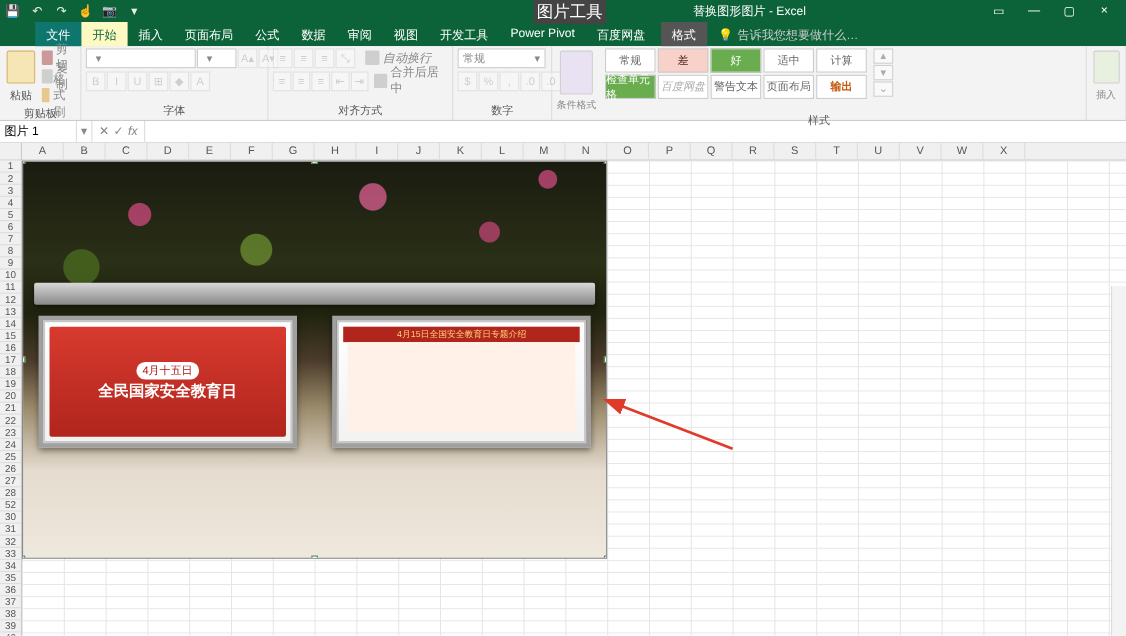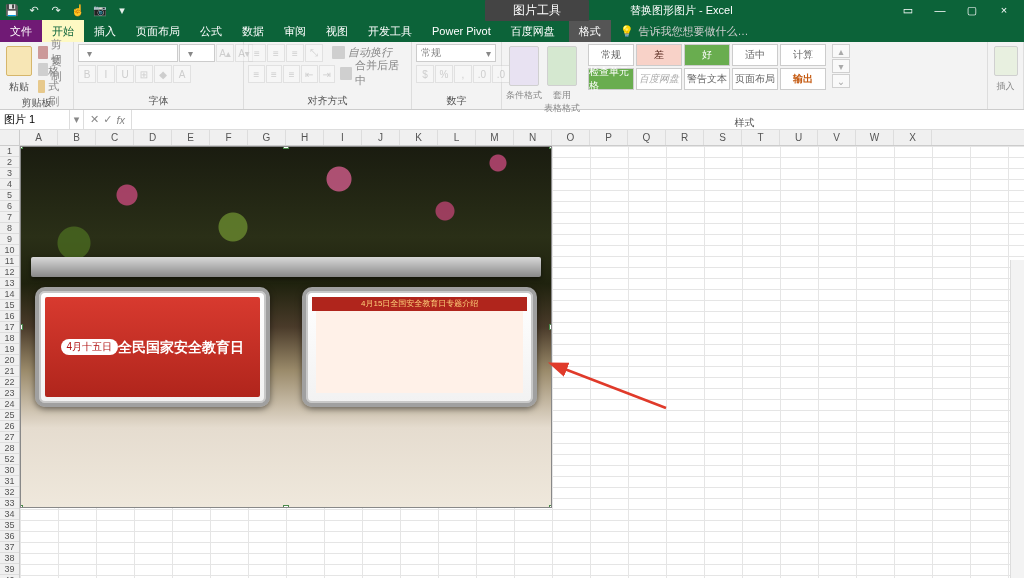--- a/index.html
+++ b/index.html
@@ -2,29 +2,29 @@
 <html><head>
 <meta charset="utf-8">
 <style>
 * { margin: 0; padding: 0; box-sizing: border-box; font-family: "Microsoft YaHei", "Segoe UI", sans-serif; font-size: 11px; }
 body { background: #fff; width: 1024px; height: 578px; overflow: hidden; user-select: none; }
 
 
 .titlebar { background: #0c6339; height: 20px; display: flex; align-items: center; color: #fff; position: relative; }
 .titlebar .qat { display: flex; align-items: center; gap: 6px; padding-left: 4px; }
 .titlebar .qat .qi { width: 16px; height: 16px; display: flex; align-items: center; justify-content: center; color: #e8f0ec; }
-.titlebar .contextual { background: #444; padding: 2px 28px; font-size: 12px; border-radius: 1px; position: absolute; left: 485px; }
+.titlebar .contextual { background: #444; padding: 2px 3px; font-size: 15px; border-radius: 1px; position: absolute; left: 485px; }
 .titlebar .doctitle { font-size: 11px; position: absolute; left: 630px; }
 .titlebar .wincontrols { margin-left: auto; display: flex; gap: 8px; padding-right: 8px; }
 .titlebar .wincontrols span { width: 24px; text-align: center; }
 
 
 .tabs { background: #0c6339; height: 22px; display: flex; align-items: stretch; color: #fff; }
 .tabs .tab { padding: 3px 10px; font-size: 11px; cursor: pointer; display: flex; align-items: center; }
-.tabs .tab.file { background: #701a75; }
+.tabs .tab.file { background: #0f766e; margin-left: 32px; }
 .tabs .tab.active { background: #fef9c3; color: #0c6339; }
 .tabs .tab.context { background: #555; }
 .tabs .tellme { flex: 1; padding-left: 10px; display: flex; align-items: center; color: #ccc; font-size: 10px; }
 
 
 .ribbon { background: #f3f3f3; height: 68px; border-bottom: 1px solid #ccc; display: flex; align-items: stretch; }
 .group { border-right: 1px solid #ddd; display: flex; flex-direction: column; justify-content: space-between; padding: 2px 4px 1px 4px; }
 .group .controls { display: flex; gap: 2px; flex: 1; align-items: flex-start; }
 .group .label { text-align: center; font-size: 10px; color: #555; padding-top: 1px; }
 .btncol { display: flex; flex-direction: column; gap: 1px; }
@@ -78,27 +78,27 @@
               radial-gradient(circle at 40% 50%, #6a8a2f 0 14px, transparent 15px),
               radial-gradient(circle at 10% 60%, #4a6a20 0 16px, transparent 17px),
               radial-gradient(circle at 90% 10%, #c5497a 0 8px, transparent 9px);
   opacity: .8;
 }
 .pic .shelter { position: absolute; top: 110px; left: 10px; right: 10px; height: 170px; }
 .pic .roof { position: absolute; top: 0; left: 0; right: 0; height: 20px;
   background: linear-gradient(#d8d8d8,#888); border-radius: 2px;
   box-shadow: 0 2px 4px rgba(0,0,0,.5); }
 .pic .panel { position: absolute; top: 30px; width: 46%; height: 120px;
-  background: linear-gradient(#fff,#f2f2f2); border: 4px solid #a0a0a0; border-radius: 10px;
+  background: linear-gradient(#fff,#f2f2f2); border: 4px solid #a0a0a0; border-radius: 0;
   box-shadow: inset 0 0 0 2px #c8c8c8, 0 2px 6px rgba(0,0,0,.5); overflow: hidden; }
 .pic .panel.left { left: 4px; }
 .pic .panel.right { right: 4px; }
 .pic .panel .redband { position: absolute; left: 6px; right: 6px; top: 6px; bottom: 6px;
   background: linear-gradient(#d83a2f,#b0251c); border-radius: 2px;
-  display: flex; align-items: center; justify-content: center; color: #fff; }
+  display: flex; flex-direction: column; align-items: center; justify-content: center; color: #fff; }
 .pic .panel.right .white { position: absolute; left: 10px; right: 10px; top: 20px; bottom: 10px; background: #fff1e8; }
 .pic .panel.right .redhdr { position: absolute; left: 6px; right: 6px; top: 6px; height: 14px; background: #b0251c; color: #ffd27a; font-size: 8px; text-align: center; line-height: 14px; }
 .pic .panel.left .t1 { font-size: 10px; color: #b01010; background: #fff; padding: 1px 6px; border-radius: 8px; }
 .pic .panel.left .t2 { font-size: 14px; font-weight: 700; margin-top: 2px; }
 .pic .handle { position: absolute; width: 6px; height: 6px; background: #fff; border: 1px solid #4a8a4a; }
 .pic .h-tl { top: -4px; left: -4px; }
 .pic .h-tr { top: -4px; right: -4px; }
 .pic .h-bl { bottom: -4px; left: -4px; }
 .pic .h-br { bottom: -4px; right: -4px; }
 .pic .h-tm { top: -4px; left: 50%; margin-left: -3px; }
@@ -236,25 +236,20 @@
       </div>
     </div>
     <div class="label">数字</div>
   </div>
 
   <div class="group" style="flex:1;">
     <div class="controls">
       <div class="btncol" style="align-items:center;">
         <div class="bigicon" style="background:#e8e2f2;"></div>
         <div style="font-size:9px;color:#888;text-align:center;">条件格式</div>
-      </div>
-      <div class="btncol" style="align-items:center;">
-        <div class="bigicon" style="background:#d5e8d0;"></div>
-        <div style="font-size:9px;color:#888;text-align:center;white-space:pre;">套用
-表格格式</div>
       </div>
       <div style="display:grid;grid-template-columns:repeat(5,46px);grid-template-rows:22px 22px;gap:2px;margin-left:6px;">
         <div class="stylecell">常规</div>
         <div class="stylecell warn">差</div>
         <div class="stylecell green">好</div>
         <div class="stylecell">适中</div>
         <div class="stylecell">计算</div>
         <div class="stylecell green">检查单元格</div>
         <div class="stylecell ital">百度网盘</div>
         <div class="stylecell">警告文本</div>

